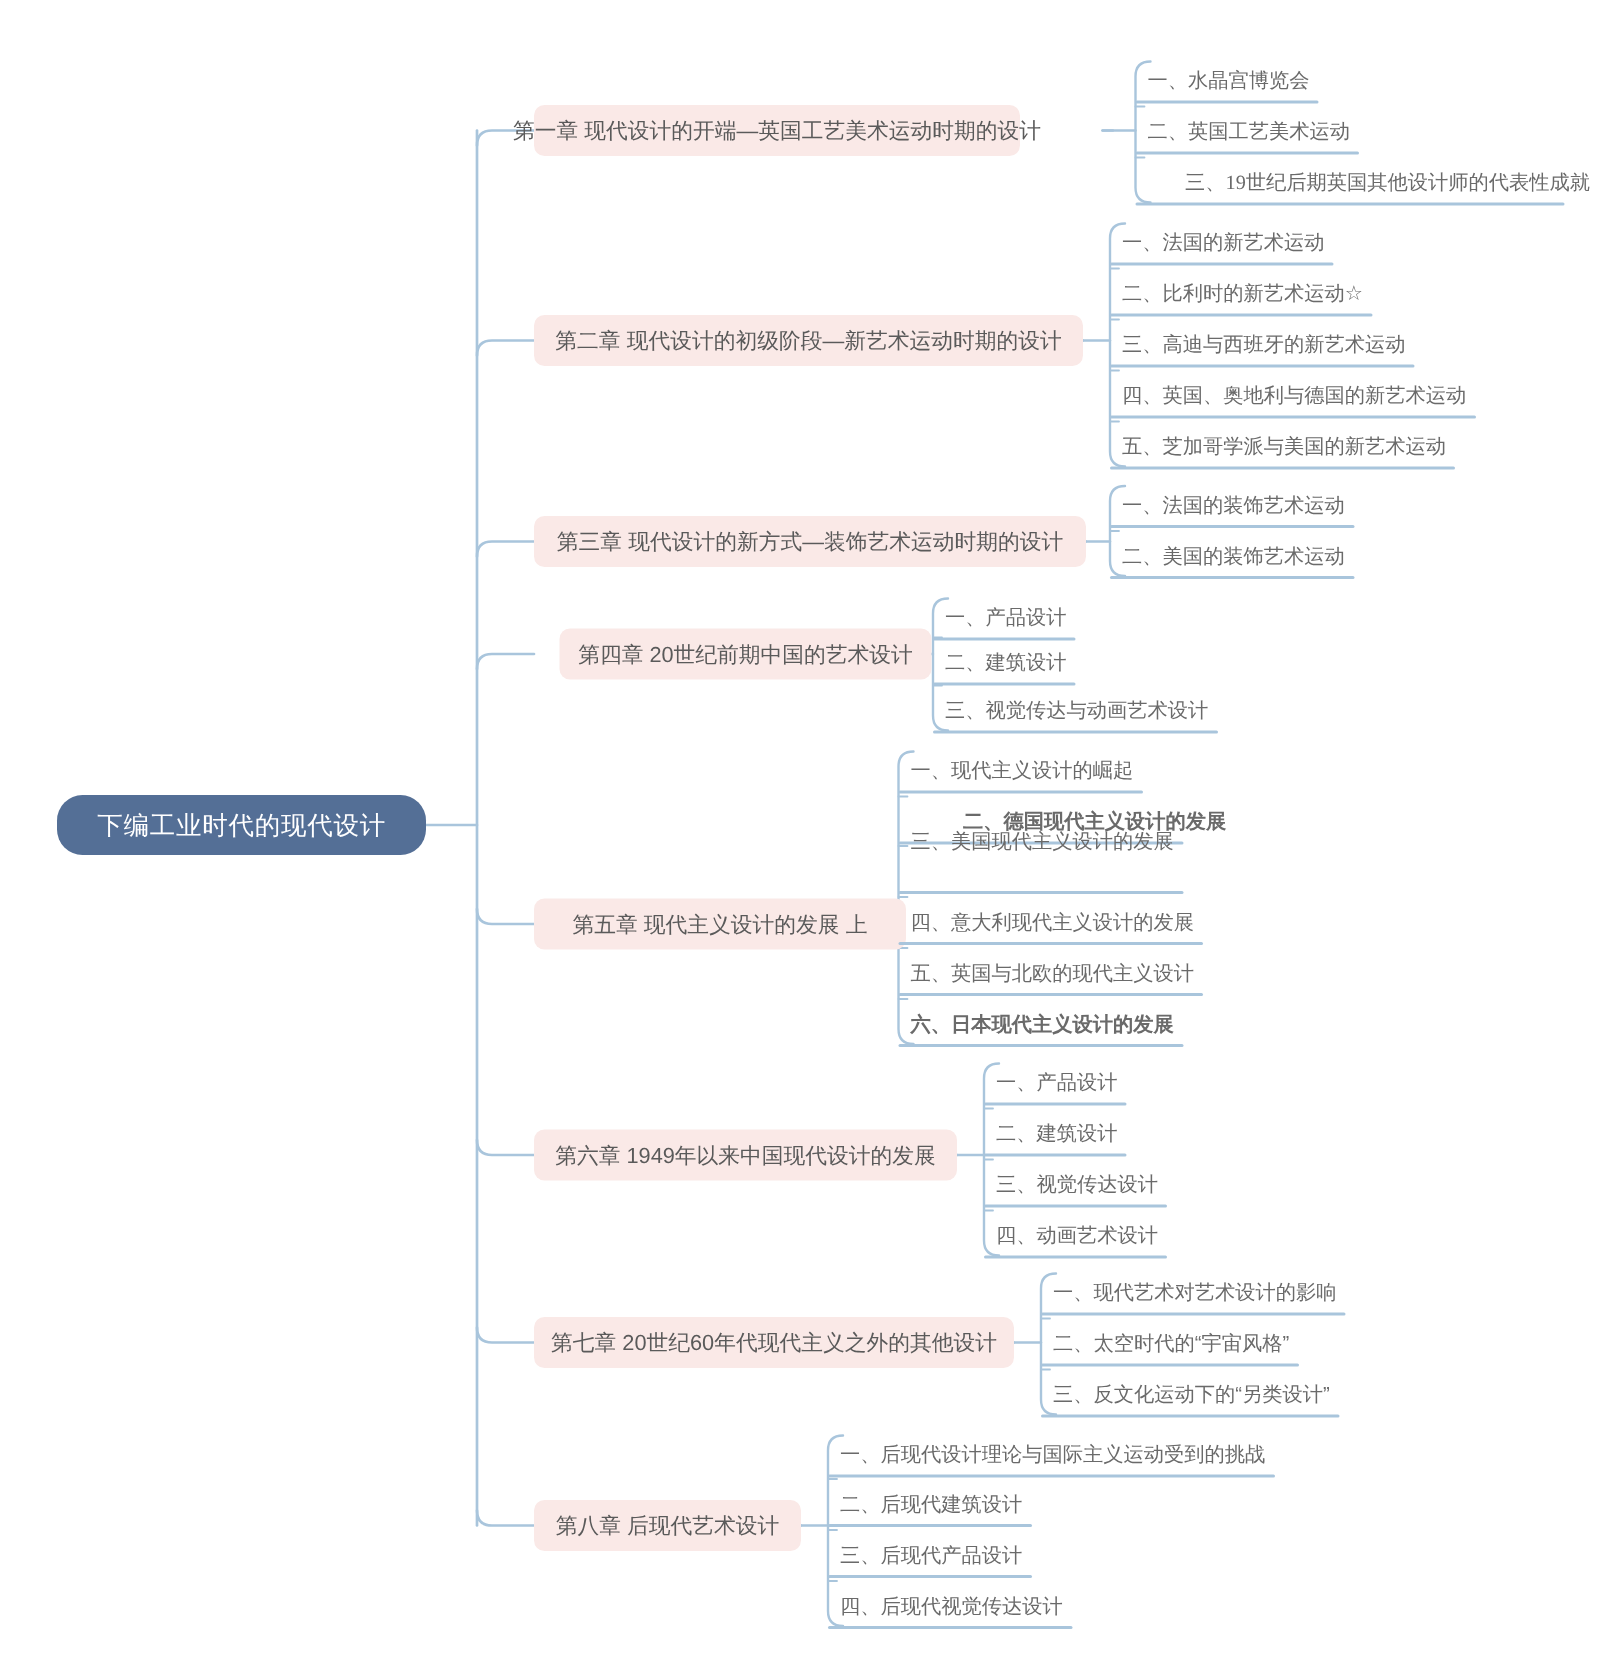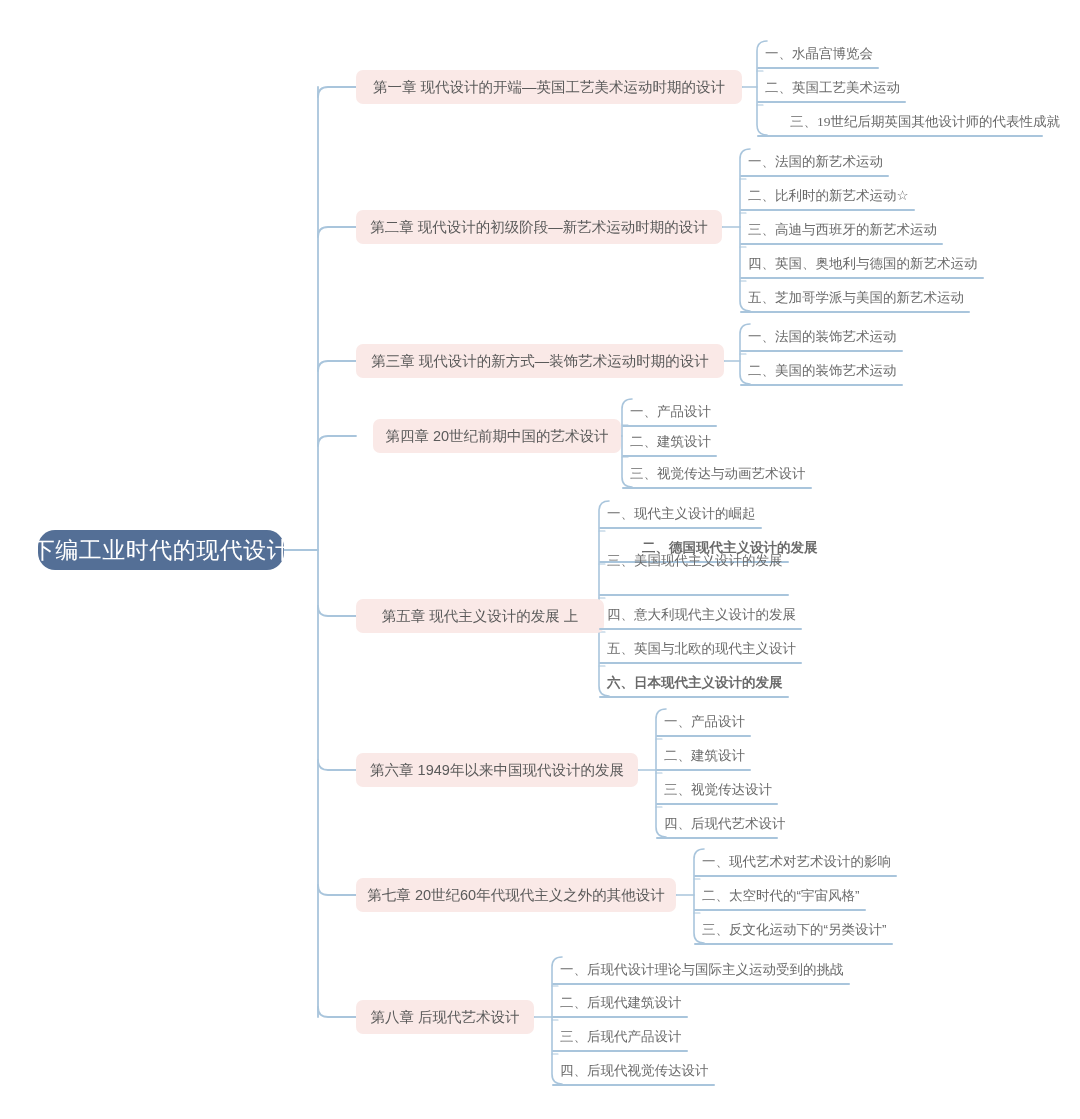--- a/index.html
+++ b/index.html
@@ -15,21 +15,21 @@
   #canvas { position: absolute; inset: 0; }
   #edges { position: absolute; left: 0; top: 0; width: 1080px; height: 1119px; pointer-events: none; }
 
   
   .root-node {
     position: absolute;
     background: #546f96;
     color: #ffffff;
     border-radius: 17px;
     display: flex; align-items: center; justify-content: center;
-    font-size: 23px;
+    font-size: 17px;
     letter-spacing: 0.5px;
     white-space: nowrap;
     padding: 0 18px;
   }
 
   
   .chapter-node {
     position: absolute;
     background: #fae9e7;
     color: #5a5a5a;
@@ -120,21 +120,21 @@
       <path d="M 552 986 L 558 986" fill="none" stroke="#a9c5dc" stroke-width="1.2" stroke-linecap="round" stroke-linejoin="round"></path>
       <path d="M 552 1020 L 558 1020" fill="none" stroke="#a9c5dc" stroke-width="1.2" stroke-linecap="round" stroke-linejoin="round"></path>
       <path d="M 552 1054 L 558 1054" fill="none" stroke="#a9c5dc" stroke-width="1.2" stroke-linecap="round" stroke-linejoin="round"></path>
     </svg>
 
   <div class="root-node" style="left: 38px; top: 530px; width: 246px; height: 40px;">
     <span>下编工业时代的现代设计</span>
   </div>
 
   <div id="nodes">
-      <div class="chapter-node" style="left: 356px; top: 70px; width: 386px;">
+      <div class="chapter-node" style="left: 356px; top: 70px; width: 324px;">
         <span>第一章 现代设计的开端—英国工艺美术运动时期的设计</span>
       </div>
       <div class="leaf-node" style="left: 757px; top: 41px;">
         <span>一、水晶宫博览会</span>
       </div>
       <div class="leaf-underline" style="left: 757px; top: 67px; width: 122px;"></div>
       <div class="leaf-node" style="left: 757px; top: 75px;">
         <span>二、英国工艺美术运动</span>
       </div>
       <div class="leaf-underline" style="left: 757px; top: 101px; width: 149px;"></div>
@@ -227,21 +227,21 @@
       <div class="leaf-underline" style="left: 656px; top: 735px; width: 95px;"></div>
       <div class="leaf-node" style="left: 656px; top: 743px;">
         <span>二、建筑设计</span>
       </div>
       <div class="leaf-underline" style="left: 656px; top: 769px; width: 95px;"></div>
       <div class="leaf-node" style="left: 656px; top: 777px;">
         <span>三、视觉传达设计</span>
       </div>
       <div class="leaf-underline" style="left: 656px; top: 803px; width: 122px;"></div>
       <div class="leaf-node" style="left: 656px; top: 811px;">
-        <span>四、后现代艺术设计</span>
+        <span>四、动画艺术设计</span>
       </div>
       <div class="leaf-underline" style="left: 656px; top: 837px; width: 122px;"></div>
       <div class="chapter-node" style="left: 356px; top: 878px; width: 320px;">
         <span>第七章 20世纪60年代现代主义之外的其他设计</span>
       </div>
       <div class="leaf-node" style="left: 694px; top: 849px;">
         <span>一、现代艺术对艺术设计的影响</span>
       </div>
       <div class="leaf-underline" style="left: 694px; top: 875px; width: 203px;"></div>
       <div class="leaf-node" style="left: 694px; top: 883px;">

